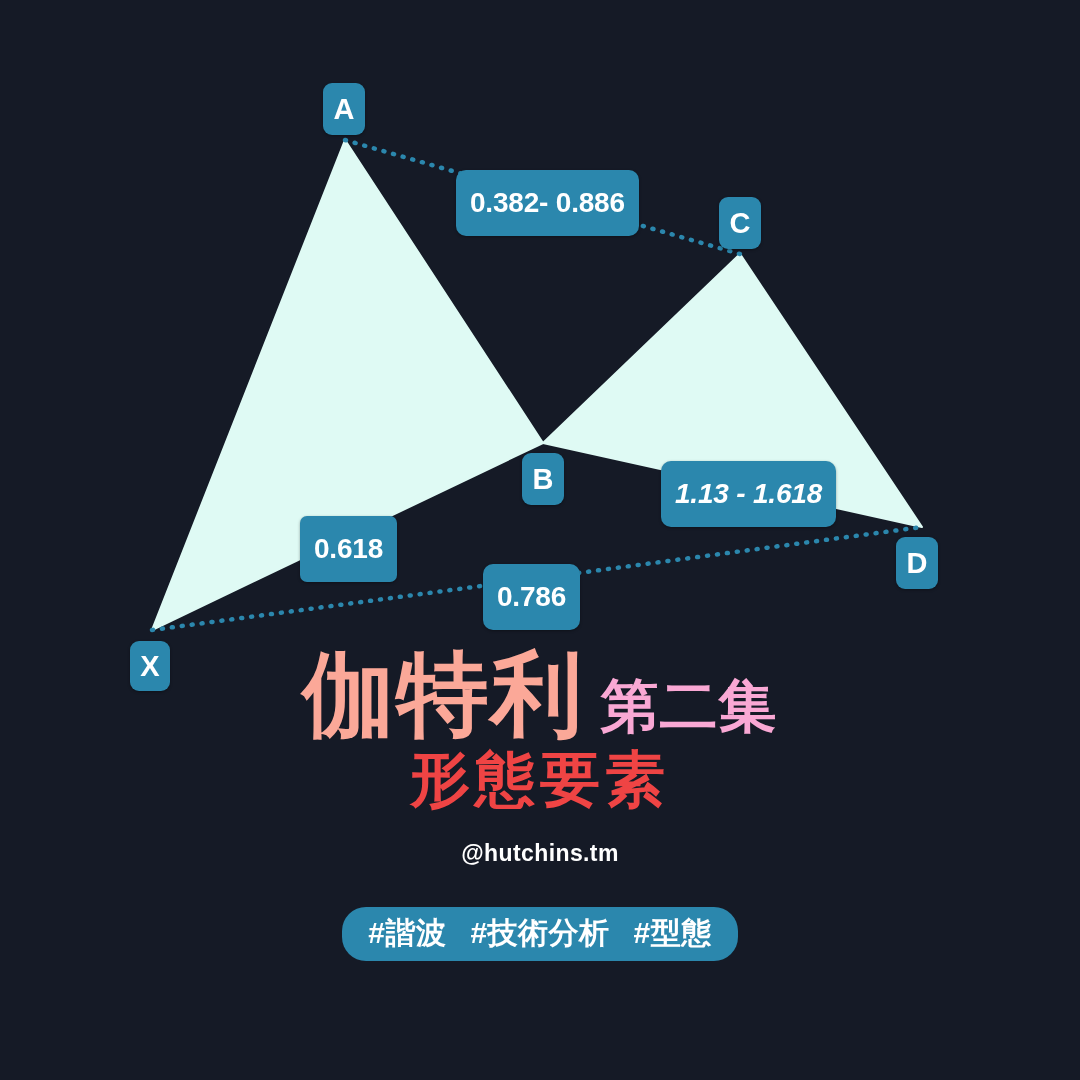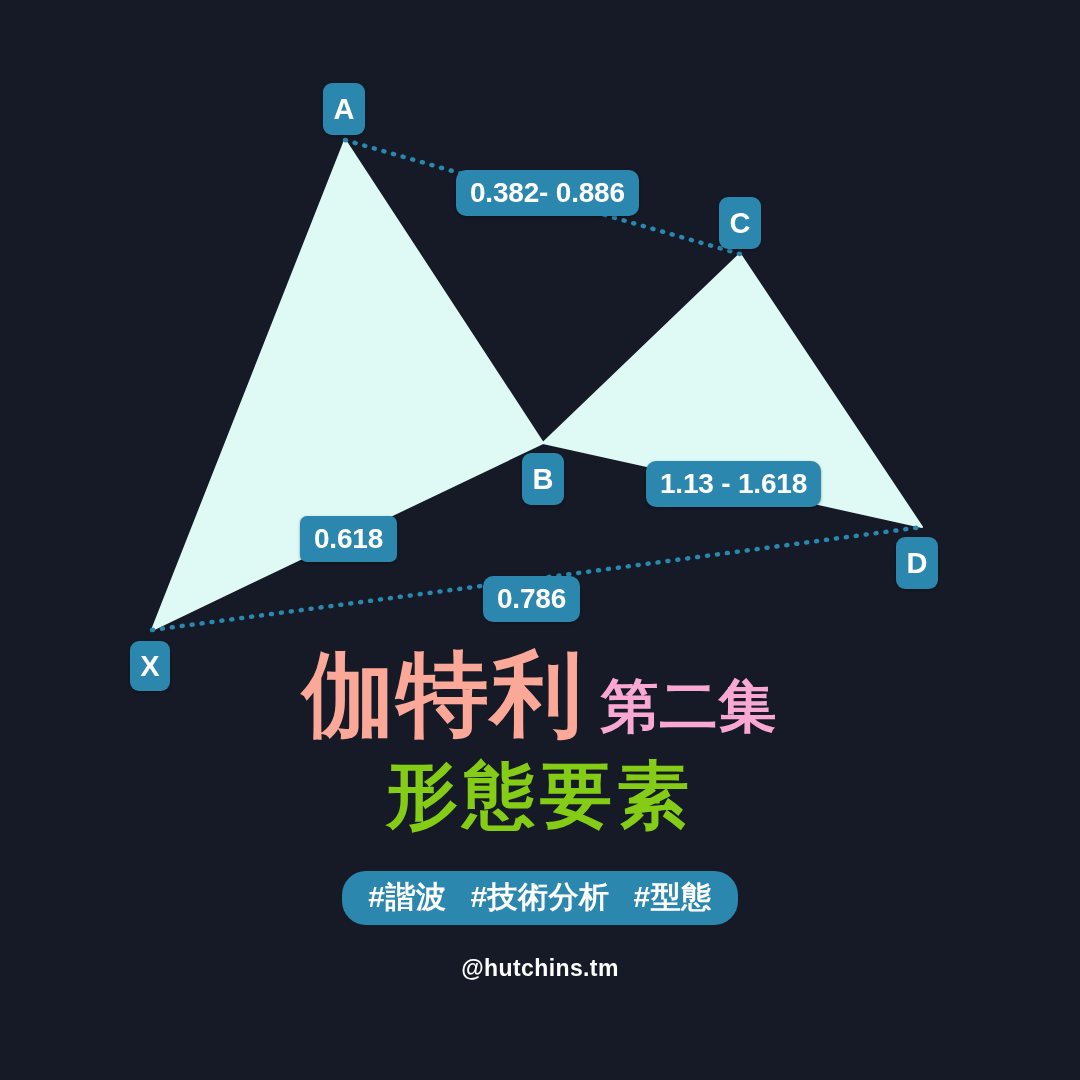--- a/index.html
+++ b/index.html
@@ -51,21 +51,21 @@
   .ratio-label {
     position: absolute;
     background: #2b87ad;
     border-radius: 10px;
     color: #ffffff;
     font-size: 28px;
     font-weight: bold;
     display: flex;
     align-items: center;
     justify-content: center;
-    padding: 0 14px;
+    padding: 10px 14px;
     height: 46px;
     white-space: nowrap;
     letter-spacing: -0.2px;
     box-shadow: 0 1px 3px rgba(0,0,0,0.35);
   }
 
   
   #title-block {
     position: absolute;
     left: 0;
@@ -86,25 +86,25 @@
     font-weight: bold;
     letter-spacing: 2px;
   }
   #headline-sub {
     color: #f9a8d4;
     font-size: 58px;
     font-weight: bold;
     letter-spacing: 1px;
   }
   #subtitle {
-    color: #84cc16;
-    font-size: 72px;
+    color: #ef4444;
+    font-size: 60px;
     font-weight: bold;
     letter-spacing: 5px;
-    margin-top: 19px;
+    margin-top: 10px;
     line-height: 1;
   }
   #tag-pill-wrap {
     margin-top: 40px;
     display: flex;
     justify-content: center;
   }
   #tag-pill {
     background: #2b87ad;
     border-radius: 24px;
@@ -156,40 +156,40 @@
   <div class="point-badge" style="left:896px; top:537px; width:42px; height:52px;">
     <span>D</span>
   </div>
 
   <div class="ratio-label" style="left:456px; top:170px;">
     <span>0.382- 0.886</span>
   </div>
   <div class="ratio-label" style="left:300px; top:516px;border-radius:7px;">
     <span>0.618</span>
   </div>
-  <div class="ratio-label" style="left:646px; top:461px;">
+  <div class="ratio-label" style="left:661px; top:461px;font-style:italic;">
     <span>1.13 - 1.618</span>
   </div>
-  <div class="ratio-label" style="left:483px; top:576px;">
+  <div class="ratio-label" style="left:483px; top:564px;">
     <span>0.786</span>
   </div>
 
   <div id="title-block">
 
     <div id="headline-row">
       <span id="headline-main">伽特利</span>
       <span id="headline-sub">第二集</span>
     </div>
 
     <div id="subtitle">形態要素</div>
 
+    <div id="handle">@hutchins.tm</div>
+
     <div id="tag-pill-wrap">
       <div id="tag-pill">
         <span>#諧波</span>
         <span>#技術分析</span>
         <span>#型態</span>
       </div>
     </div>
-
-    <div id="handle">@hutchins.tm</div>
   </div>
 
 </div>
 
 </body></html>

